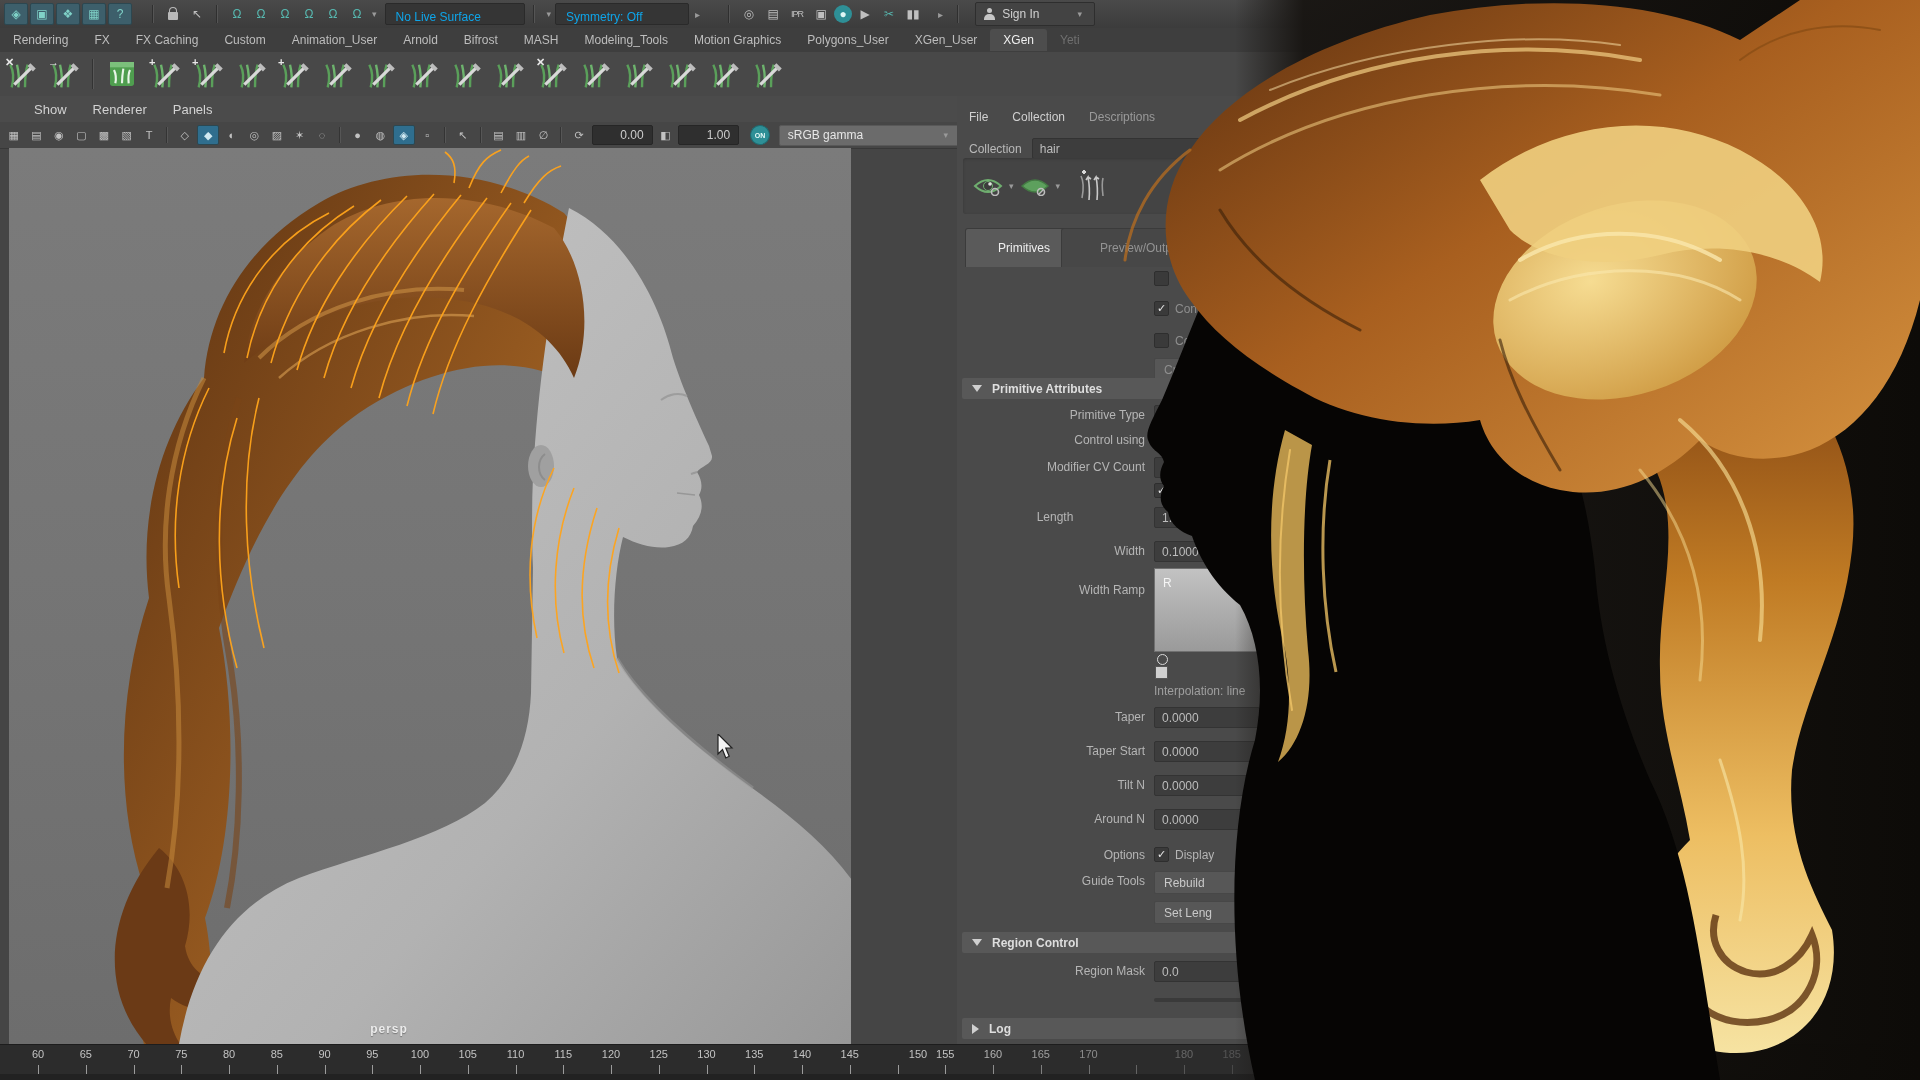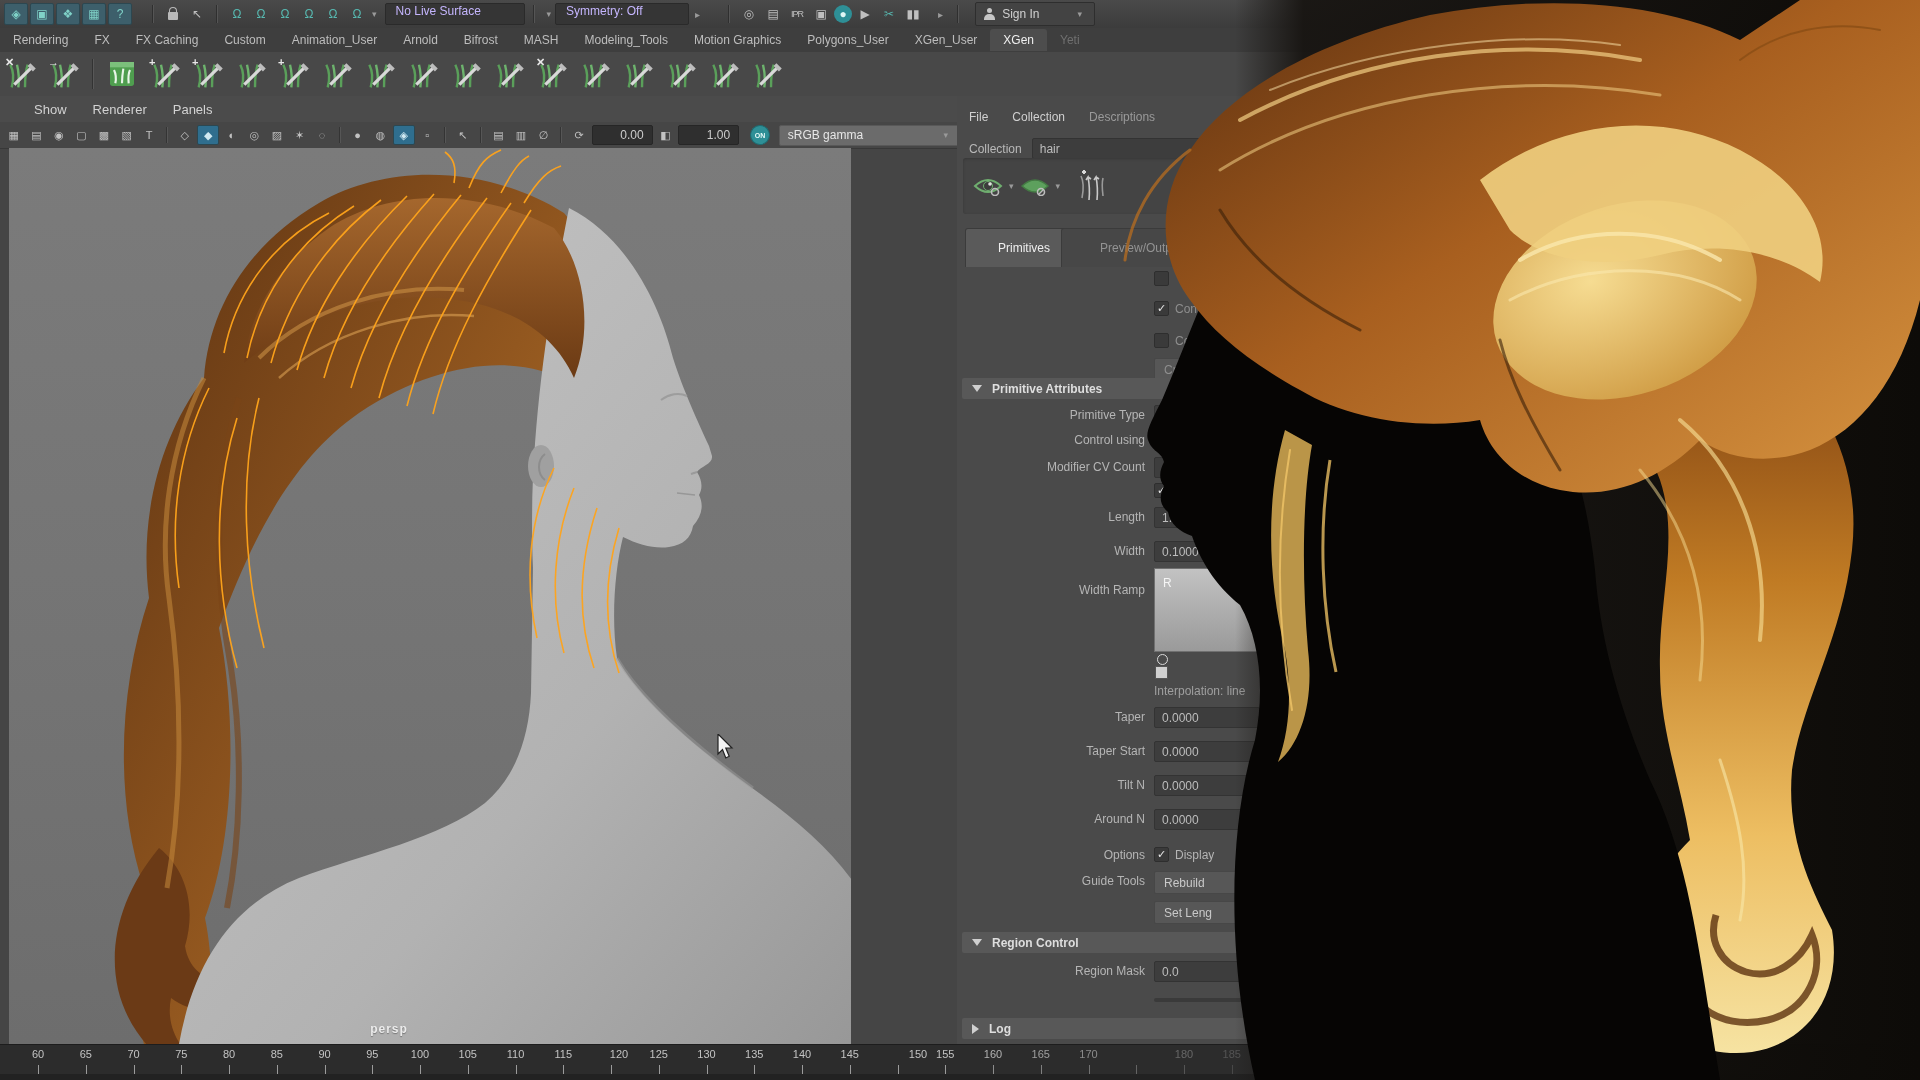--- a/index.html
+++ b/index.html
@@ -13,21 +13,21 @@
     display:flex;align-items:center;font-size:12px;}
   .sb-group{display:flex;align-items:center;gap:2px;}
   .sb-sep{width:1px;height:18px;background:#2f2f2f;border-right:1px solid #555;margin:0 8px;}
   .ibtn{width:22px;height:20px;display:flex;align-items:center;justify-content:center;
     border-radius:2px;color:#bfbfbf;font-size:12px;cursor:default;}
   .ibtn.teal{color:#57b8b0;}
   .ibtn.hl{background:#3d5f6b;border:1px solid #2c4750;color:#7fd2c8;}
   .ibtn.tiny{font-size:9px;letter-spacing:-1px;}
   .ibtn.rv{background:#2e8f96;color:#dff6f4;border-radius:50%;width:18px;height:18px;}
   .sb-field{height:20px;background:#353535;border:1px solid #2a2a2a;border-radius:2px;
-    display:flex;align-items:flex-start;padding:0 10px;color:#c4b5fd;}
+    display:flex;align-items:flex-end;padding:0 10px;color:#0ea5e9;}
   .sb-caret{color:#9a9a9a;font-size:9px;margin:0 4px;}
   .sb-arrow{color:#9a9a9a;font-size:10px;margin:0 6px;}
   .lock-glyph{position:relative;width:10px;height:8px;background:#b9b9b9;border-radius:1px;margin-top:4px;}
   .lock-glyph::before{content:"";position:absolute;left:1px;top:-5px;width:6px;height:5px;
     border:1.5px solid #b9b9b9;border-bottom:none;border-radius:4px 4px 0 0;}
   .person-glyph{position:relative;width:12px;height:12px;margin-right:6px;}
   .person-glyph::before{content:"";position:absolute;left:3px;top:0;width:5px;height:5px;border-radius:50%;background:#c6c6c6;}
   .person-glyph::after{content:"";position:absolute;left:0;top:6px;width:11px;height:6px;border-radius:5px 5px 0 0;background:#c6c6c6;}
   .signin{height:22px;background:#434343;border:1px solid #2e2e2e;border-radius:2px;
     display:flex;align-items:center;padding:0 8px;color:#d0d0d0;}
@@ -522,21 +522,21 @@
         <div class="xg-row-label" style="top: 337px;">Control using</div>
         <div class="xg-field" style="position: absolute; left: 197px; top: 334px; width: 90px;">
           <span>Guides</span>
         </div>
         <div class="xg-row-label" style="top: 364px;">Modifier CV Count</div>
         <div class="xg-field" style="position: absolute; left: 197px; top: 361px; width: 90px;">
           <span>40</span>
         </div>
         <div class="xg-check" style="position: absolute; left: 197px; top: 387px;">✓</div>
         <div class="" style="position: absolute; left: 218px; top: 388px; color: rgb(181, 181, 181);">Unif</div>
-        <div class="xg-row-label" style="top: 414px;">Length</div>
+        <div class="xg-row-label" style="top: 414px; text-align: center;">Length</div>
         <div class="xg-field" style="position: absolute; left: 197px; top: 411px; width: 90px;">
           <span>1.0000</span>
         </div>
         <div class="xg-row-label" style="top: 448px;">Width</div>
         <div class="xg-field" style="position: absolute; left: 197px; top: 445px; width: 90px;">
           <span>0.1000</span>
         </div>
         <div class="xg-row-label" style="top: 487px;">Width Ramp</div>
         <div class="ramp-box" style="left: 197px; top: 472px; width: 268px; height: 82px;"></div>
         <div class="ramp-r" style="left: 206px; top: 480px;">R</div>
@@ -603,21 +603,21 @@
       <div class="tl-label" style="left: 372.25px;">95</div>
       <div class="tl-tick" style="left: 372.25px;"></div>
       <div class="tl-label" style="left: 420px;">100</div>
       <div class="tl-tick" style="left: 420px;"></div>
       <div class="tl-label" style="left: 467.75px;">105</div>
       <div class="tl-tick" style="left: 467.75px;"></div>
       <div class="tl-label" style="left: 515.5px;">110</div>
       <div class="tl-tick" style="left: 515.5px;"></div>
       <div class="tl-label" style="left: 563.25px;">115</div>
       <div class="tl-tick" style="left: 563.25px;"></div>
-      <div class="tl-label" style="left: 611px; margin-left: 8px;">120</div>
+      <div class="tl-label" style="left: 611px;">120</div>
       <div class="tl-tick" style="left: 611px;"></div>
       <div class="tl-label" style="left: 658.75px;">125</div>
       <div class="tl-tick" style="left: 658.75px;"></div>
       <div class="tl-label" style="left: 706.5px;">130</div>
       <div class="tl-tick" style="left: 706.5px;"></div>
       <div class="tl-label" style="left: 754.25px;">135</div>
       <div class="tl-tick" style="left: 754.25px;"></div>
       <div class="tl-label" style="left: 802px;">140</div>
       <div class="tl-tick" style="left: 802px;"></div>
       <div class="tl-label" style="left: 849.75px;">145</div>

